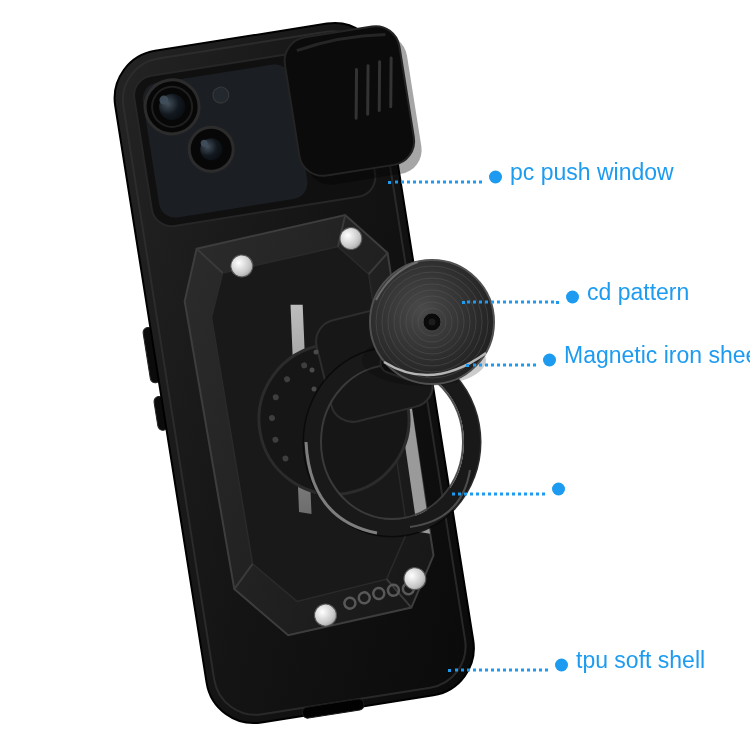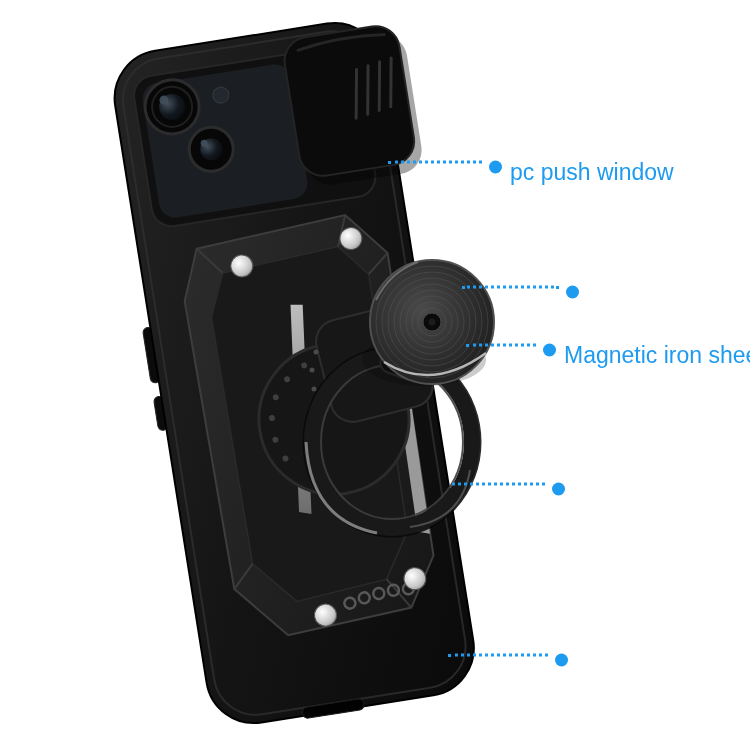--- a/index.html
+++ b/index.html
@@ -17,21 +17,21 @@
   }
   .art {
     position: absolute;
     left: 0;
     top: 0;
   }
   
   .callout {
     position: absolute;
     display: flex;
-    align-items: flex-start;
+    align-items: flex-end;
     transform: translateY(-50%);
     white-space: nowrap;
   }
   .leader {
     display: block;
     height: 0;
     border-top: 3px dotted var(--accent, #1d9bf0);
   }
   .dot {
     display: block;
@@ -219,29 +219,31 @@
 
   <div>
     <div class="callout co1">
       <span class="leader"></span>
       <span class="dot"></span>
       <span class="label">pc push window</span>
     </div>
     <div class="callout co2">
       <span class="leader"></span>
       <span class="dot"></span>
+      <span class="label">cd pattern</span>
     </div>
     <div class="callout co3">
       <span class="leader"></span>
       <span class="dot"></span>
       <span class="label">Magnetic iron sheet</span>
     </div>
     <div class="callout co4">
       <span class="leader"></span>
       <span class="dot"></span>
     </div>
     <div class="callout co5">
       <span class="leader"></span>
       <span class="dot"></span>
+      <span class="label">tpu soft shell</span>
     </div>
   </div>
 
 </div>
 
 </body></html>

